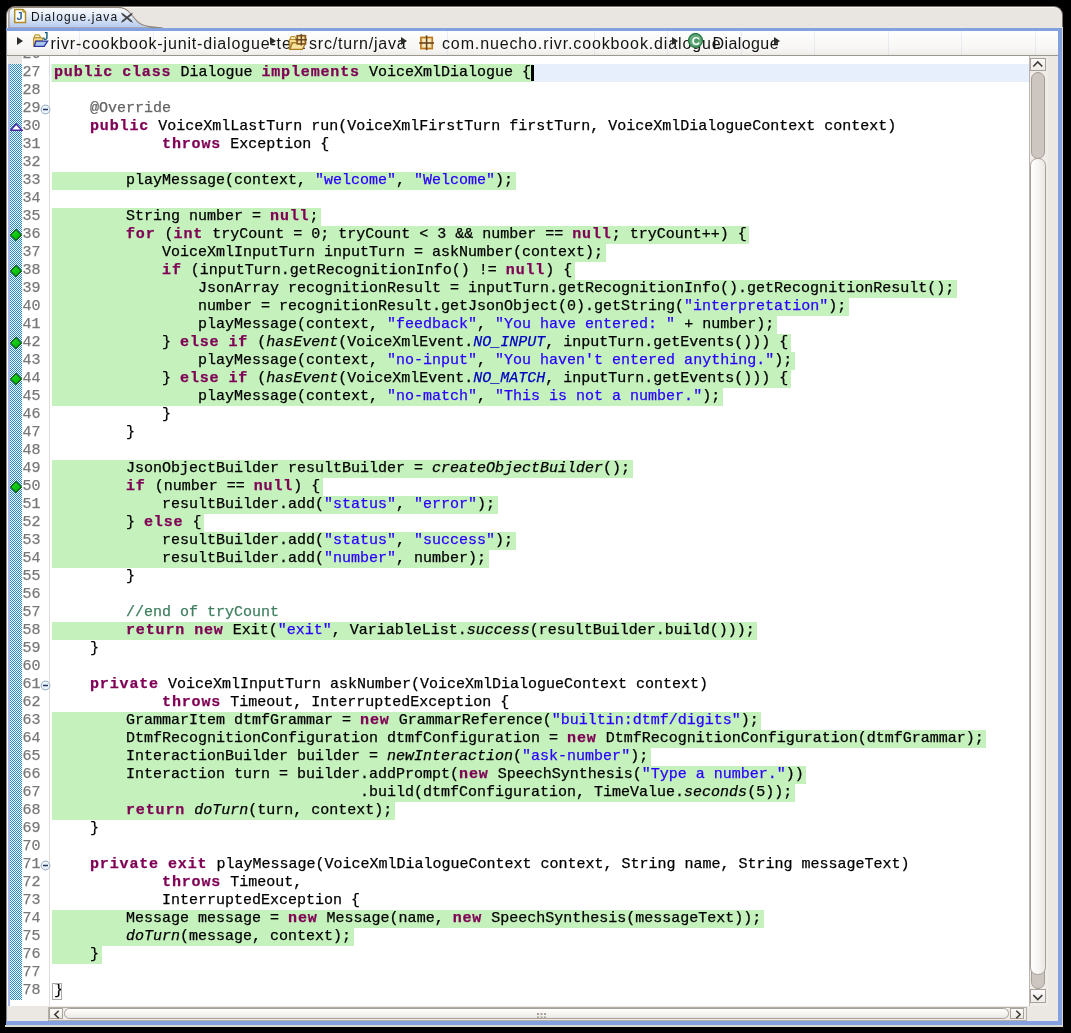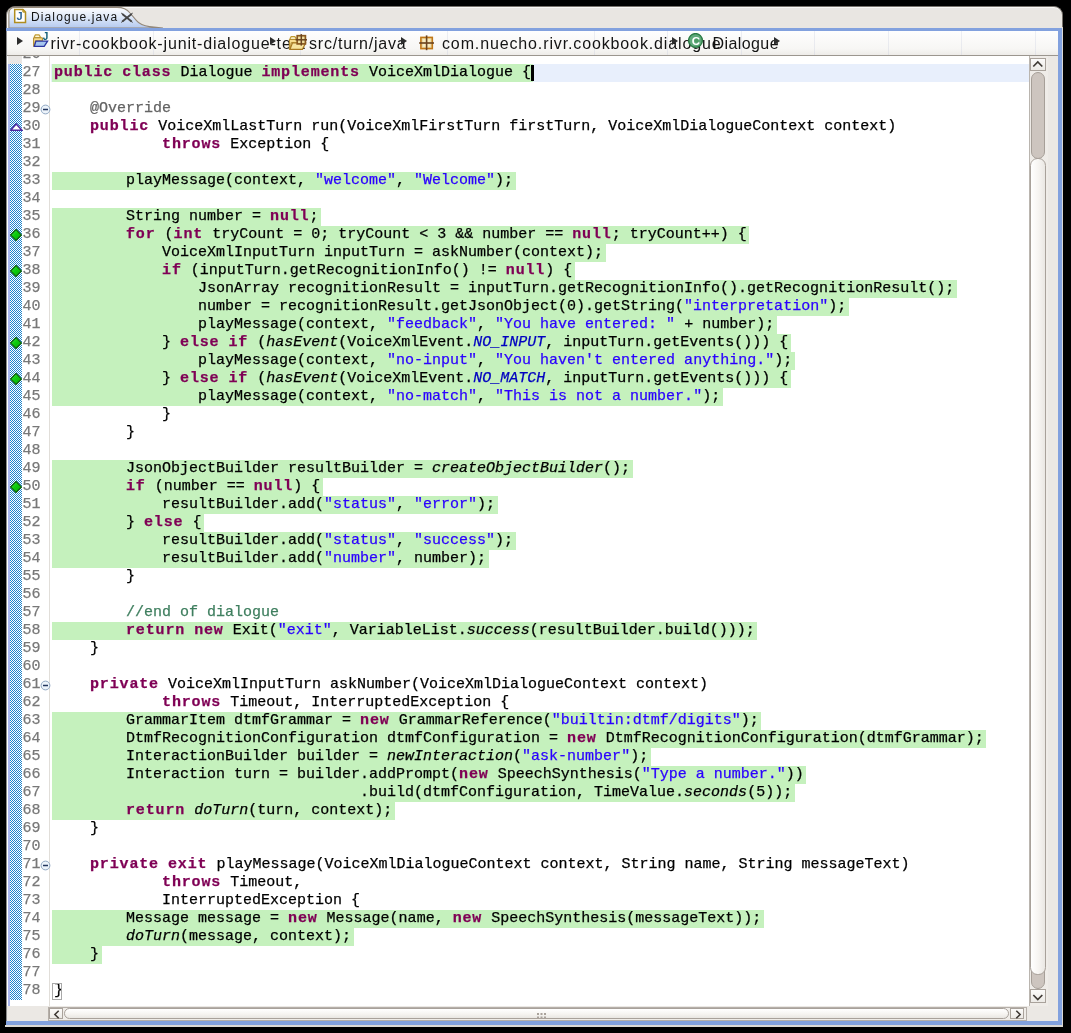--- a/index.html
+++ b/index.html
@@ -246,21 +246,21 @@
         }
 
 <g>        JsonObjectBuilder resultBuilder = <i>createObjectBuilder</i>();</g>
 <g>        <b>if</b> (number == <b>null</b>) {</g>
 <g>            resultBuilder.add(<u>"status"</u>, <u>"error"</u>);</g>
 <g>        } <b>else</b> {</g>
 <g>            resultBuilder.add(<u>"status"</u>, <u>"success"</u>);</g>
 <g>            resultBuilder.add(<u>"number"</u>, number);</g>
         }
 
-        <span class="cm">//end of dialogue</span>
+        <span class="cm">//end of tryCount</span>
 <g>        <b>return</b> <b>new</b> Exit(<u>"exit"</u>, VariableList.<i>success</i>(resultBuilder.build()));</g>
     }
 
     <b>private</b> VoiceXmlInputTurn askNumber(VoiceXmlDialogueContext context)
             <b>throws</b> Timeout, InterruptedException {
 <g>        GrammarItem dtmfGrammar = <b>new</b> GrammarReference(<u>"builtin:dtmf/digits"</u>);</g>
 <g>        DtmfRecognitionConfiguration dtmfConfiguration = <b>new</b> DtmfRecognitionConfiguration(dtmfGrammar);</g>
 <g>        InteractionBuilder builder = <i>newInteraction</i>(<u>"ask-number"</u>);</g>
 <g>        Interaction turn = builder.addPrompt(<b>new</b> SpeechSynthesis(<u>"Type a number."</u>))</g>
 <g>                                  .build(dtmfConfiguration, TimeValue.<i>seconds</i>(5));</g>

